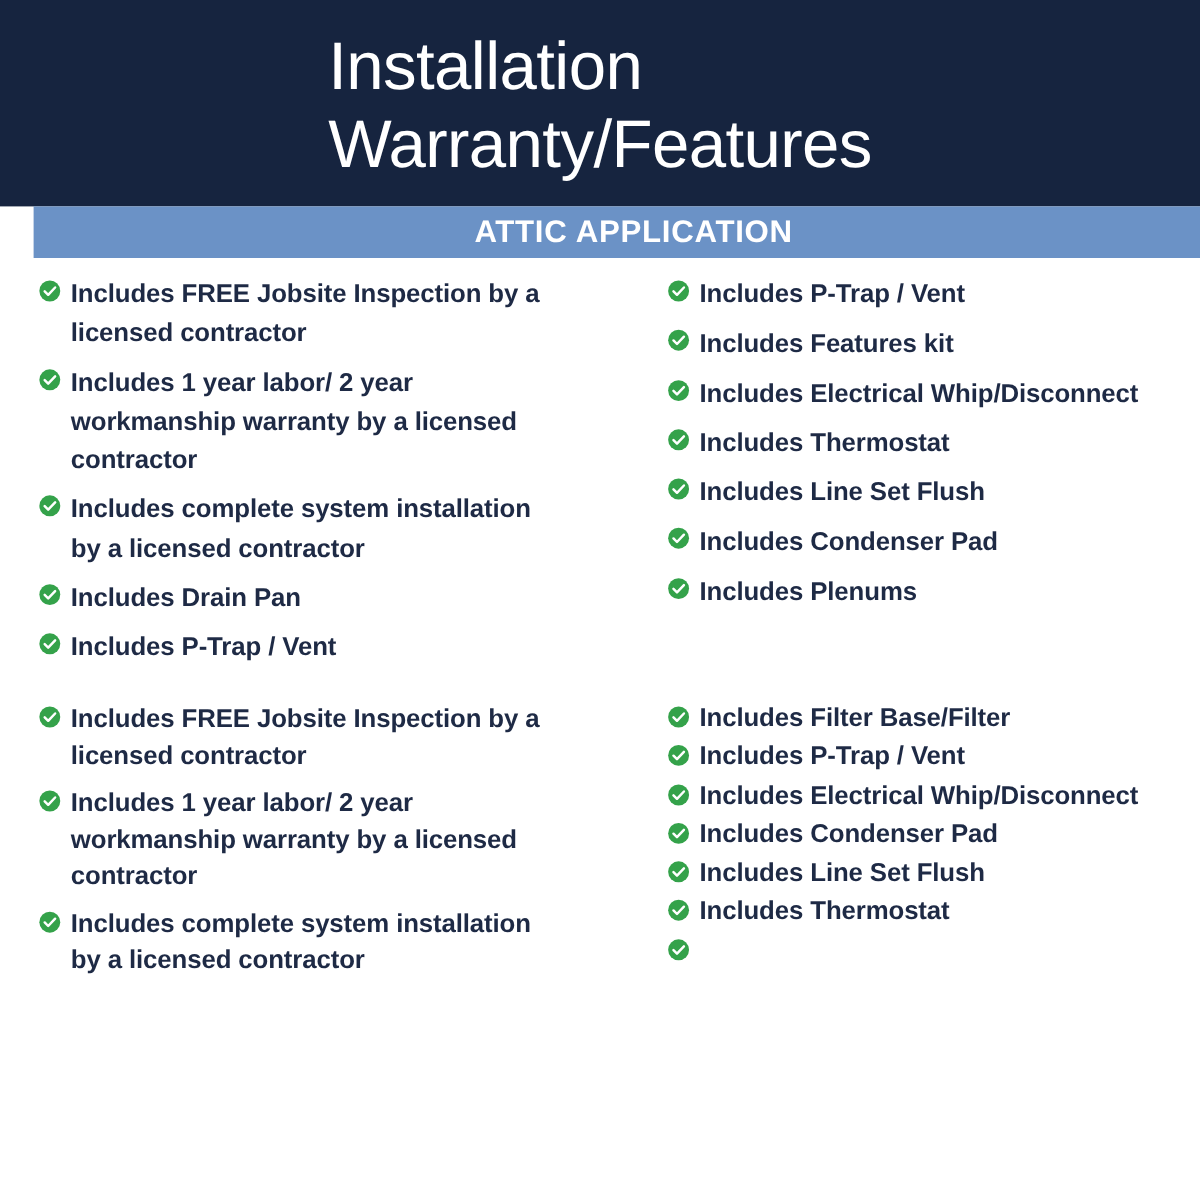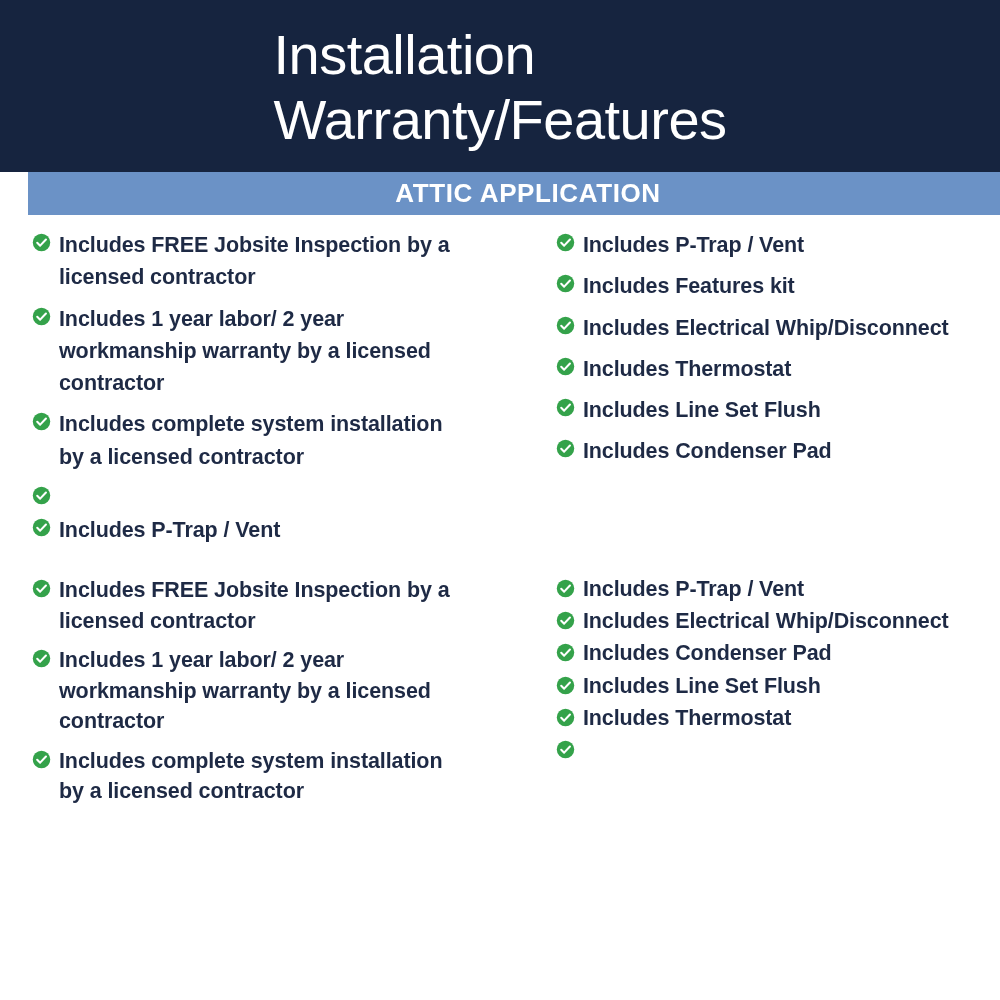--- a/index.html
+++ b/index.html
@@ -157,20 +157,21 @@
         <span class="feature-label">Includes complete system installation by a licensed contractor</span>
       </div>
 
       <div class="feature-item">
         <span class="check-icon">
           <svg viewBox="0 0 24 24">
               <circle cx="12" cy="12" r="11" fill="#34a24a"></circle>
               <path d="M6.6 12.3 L10.3 16 L17.6 8.3" fill="none" stroke="#ffffff" stroke-width="2.6" stroke-linecap="round" stroke-linejoin="round"></path>
             </svg>
         </span>
+        <span class="feature-label">Includes Drain Pan</span>
       </div>
 
       <div class="feature-item">
         <span class="check-icon">
           <svg viewBox="0 0 24 24">
               <circle cx="12" cy="12" r="11" fill="#34a24a"></circle>
               <path d="M6.6 12.3 L10.3 16 L17.6 8.3" fill="none" stroke="#ffffff" stroke-width="2.6" stroke-linecap="round" stroke-linejoin="round"></path>
             </svg>
         </span>
         <span class="feature-label">Includes P-Trap / Vent</span>
@@ -233,20 +234,29 @@
       <div class="feature-item">
         <span class="check-icon">
           <svg viewBox="0 0 24 24">
               <circle cx="12" cy="12" r="11" fill="#34a24a"></circle>
               <path d="M6.6 12.3 L10.3 16 L17.6 8.3" fill="none" stroke="#ffffff" stroke-width="2.6" stroke-linecap="round" stroke-linejoin="round"></path>
             </svg>
         </span>
         <span class="feature-label">Includes Condenser Pad</span>
       </div>
 
+      <div class="feature-item">
+        <span class="check-icon">
+          <svg viewBox="0 0 24 24">
+              <circle cx="12" cy="12" r="11" fill="#34a24a"></circle>
+              <path d="M6.6 12.3 L10.3 16 L17.6 8.3" fill="none" stroke="#ffffff" stroke-width="2.6" stroke-linecap="round" stroke-linejoin="round"></path>
+            </svg>
+        </span>
+        <span class="feature-label">Includes Plenums</span>
+      </div>
 
     </div>
   </div>
 
 
   <div class="section-body vertical">
     <div class="col col-left">
 
       <div class="feature-item">
         <span class="check-icon">
@@ -275,20 +285,29 @@
               <path d="M6.6 12.3 L10.3 16 L17.6 8.3" fill="none" stroke="#ffffff" stroke-width="2.6" stroke-linecap="round" stroke-linejoin="round"></path>
             </svg>
         </span>
         <span class="feature-label">Includes complete system installation by a licensed contractor</span>
       </div>
 
     </div>
 
     <div class="col col-right">
 
+      <div class="feature-item tight">
+        <span class="check-icon">
+          <svg viewBox="0 0 24 24">
+              <circle cx="12" cy="12" r="11" fill="#34a24a"></circle>
+              <path d="M6.6 12.3 L10.3 16 L17.6 8.3" fill="none" stroke="#ffffff" stroke-width="2.6" stroke-linecap="round" stroke-linejoin="round"></path>
+            </svg>
+        </span>
+        <span class="feature-label">Includes Filter Base/Filter</span>
+      </div>
 
       <div class="feature-item tight">
         <span class="check-icon">
           <svg viewBox="0 0 24 24">
               <circle cx="12" cy="12" r="11" fill="#34a24a"></circle>
               <path d="M6.6 12.3 L10.3 16 L17.6 8.3" fill="none" stroke="#ffffff" stroke-width="2.6" stroke-linecap="round" stroke-linejoin="round"></path>
             </svg>
         </span>
         <span class="feature-label">Includes P-Trap / Vent</span>
       </div>

